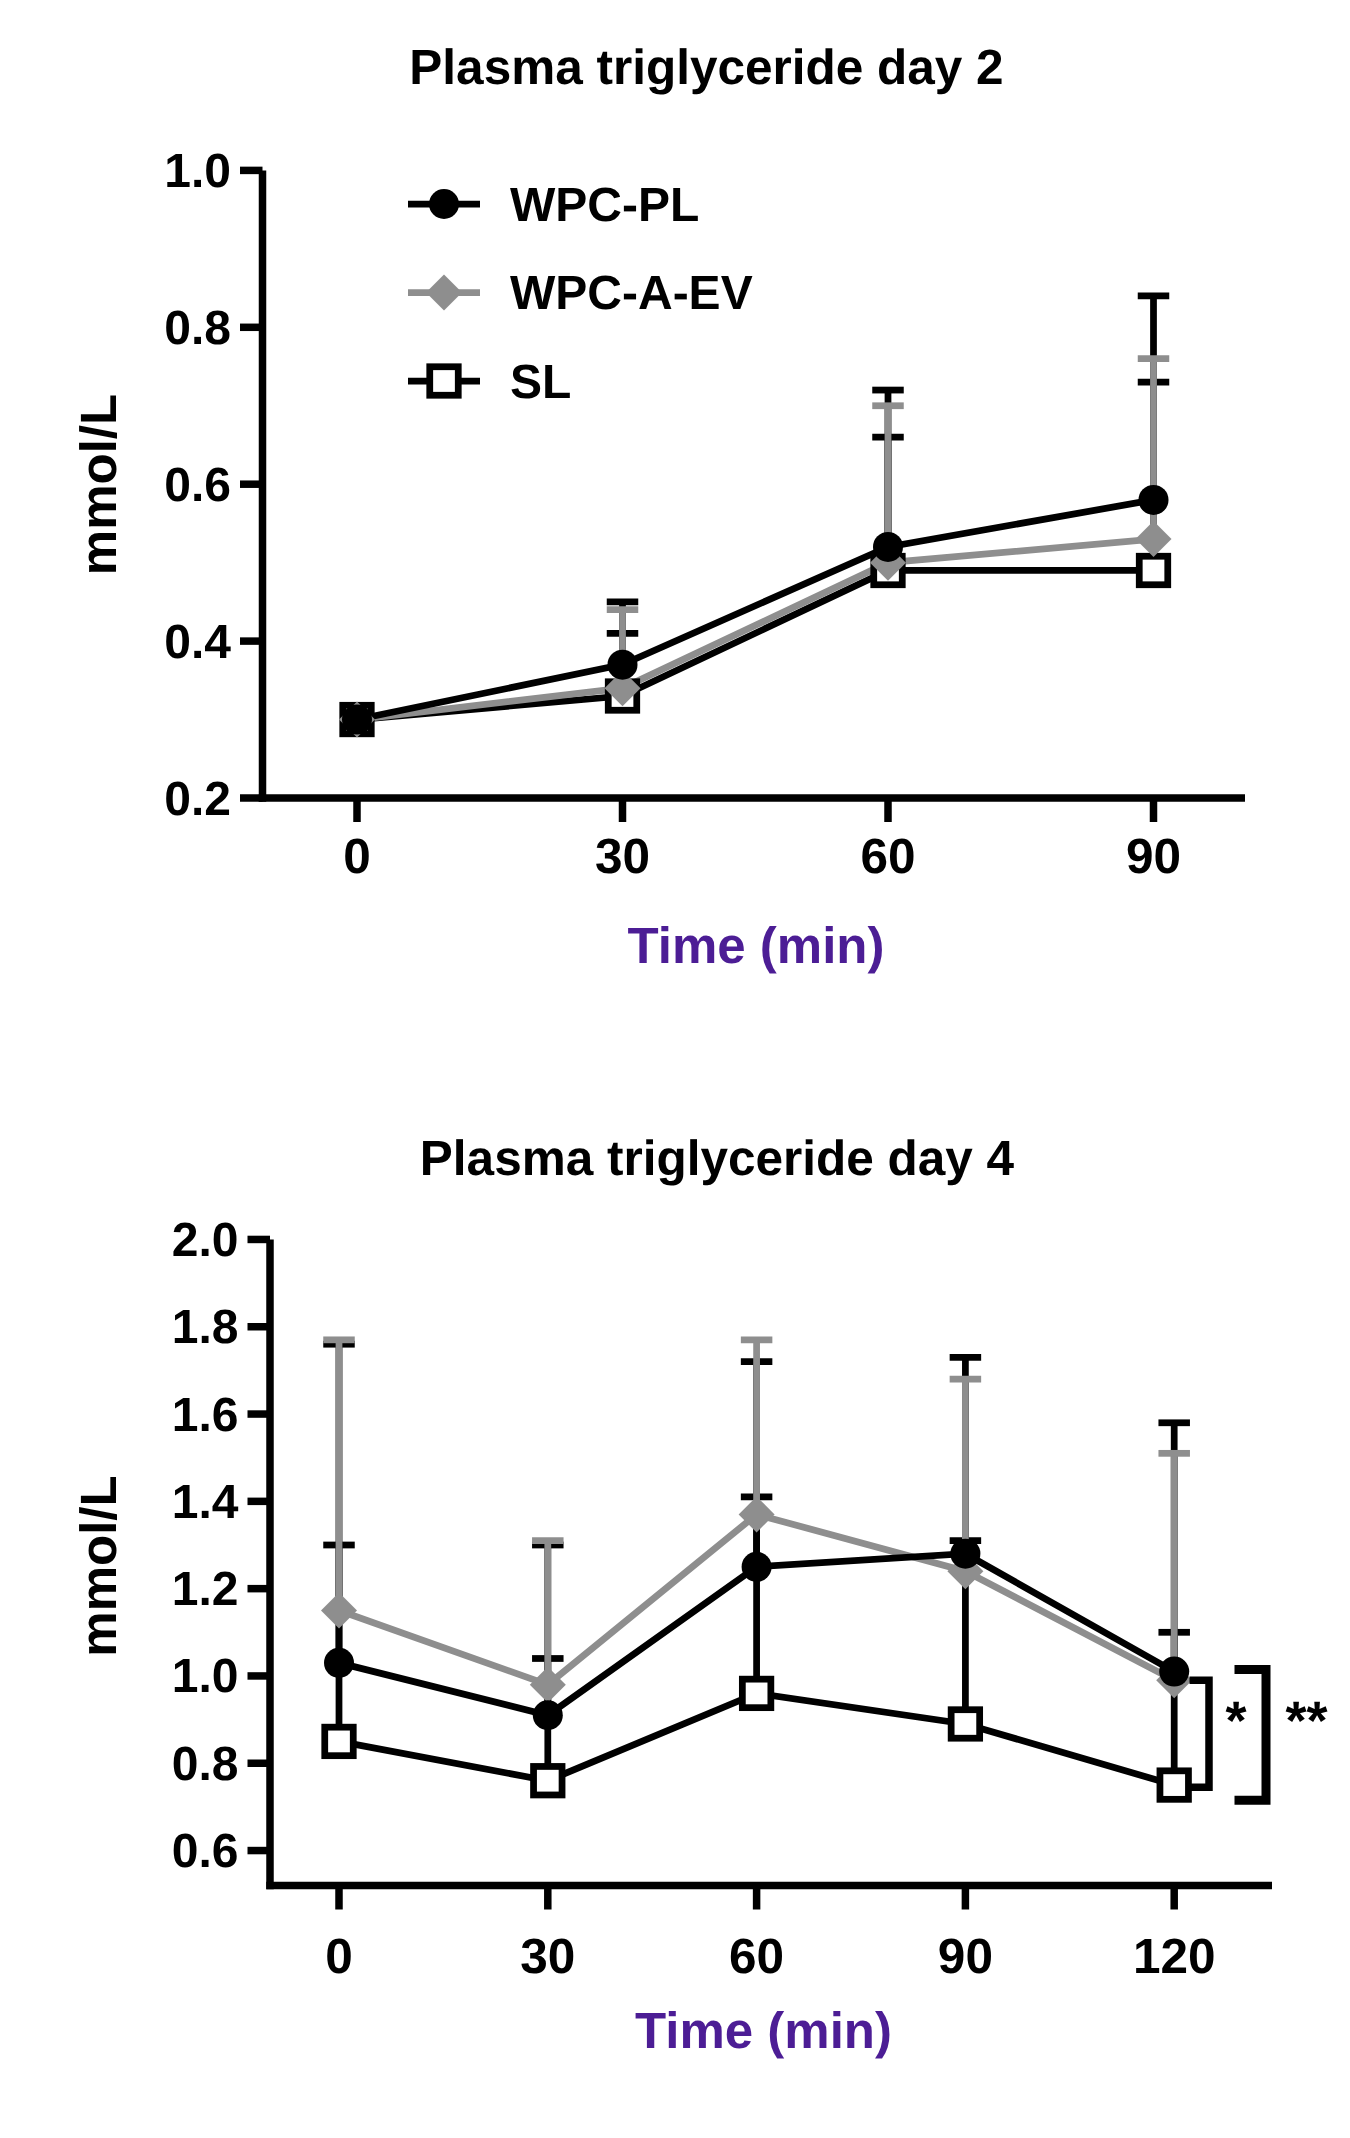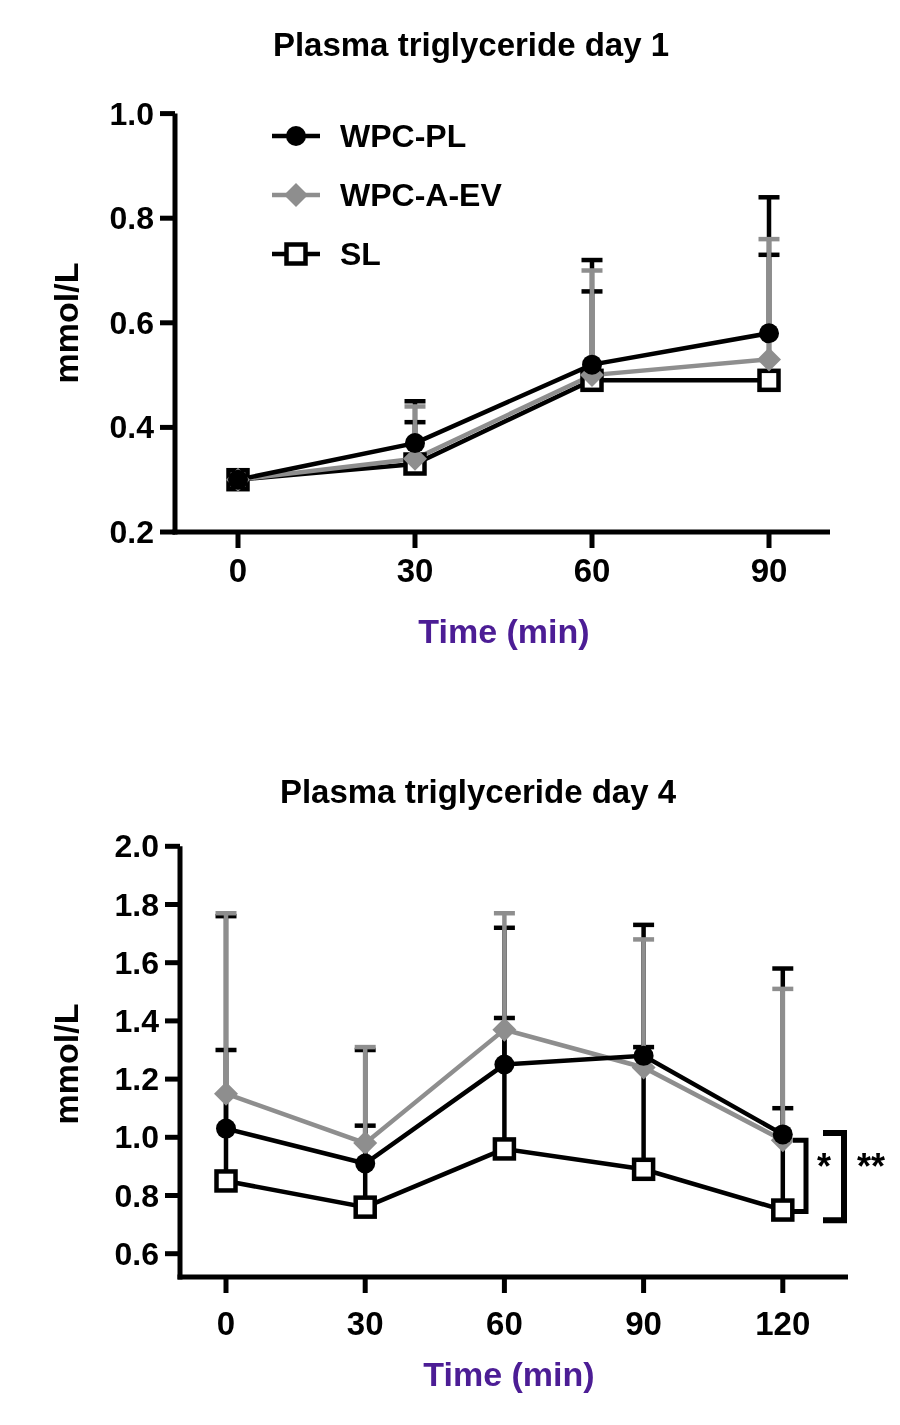--- a/index.html
+++ b/index.html
@@ -5,21 +5,21 @@
   html,body{margin:0;padding:0;background:#ffffff;}
   .page{
     position:relative;
     width:900px;height:1425px;
     background:#ffffff;
     overflow:hidden;
     font-family:"Liberation Sans", sans-serif;
   }
   .chart-section{position:absolute;left:0;width:900px;}
   #section-day2{top:0;height:700px;}
-  #section-day4{top:692px;height:725px;}
+  #section-day4{top:672px;height:725px;}
   .chart-title{
     position:absolute;
     width:600px;
     text-align:center;
     font-size:33px;font-weight:700;color:#000;
     letter-spacing:0px;
     white-space:nowrap;
   }
   #title-day2{left:171px;top:26px;}
   #title-day4{left:178px;top:81px;}
@@ -39,21 +39,21 @@
   #ylabel-day4{left:-44px;top:352px;}
   svg.plot{position:absolute;left:0;top:0;}
   svg text{font-family:"Liberation Sans", sans-serif;font-weight:700;fill:#000;}
 </style>
 </head>
 <body>
 
 <div class="page">
 
   <section class="chart-section" id="section-day2">
-    <div class="chart-title" id="title-day2">Plasma triglyceride day 1</div>
+    <div class="chart-title" id="title-day2">Plasma triglyceride day 2</div>
     <div class="y-label" id="ylabel-day2">mmol/L</div>
     <svg class="plot" id="plot-0" width="900" height="700" viewBox="0 0 900 700">
         <g stroke="#000" stroke-width="5">
           <line x1="175" y1="113.59999999999997" x2="175" y2="534.5"></line>
           <line x1="172.5" y1="532" x2="830" y2="532"></line>
         </g>
         <g>
           <line x1="175" y1="532" x2="160" y2="532" stroke="#000" stroke-width="5"></line>
           <text x="154" y="543" text-anchor="end" font-size="32">0.2</text>
           <line x1="175" y1="427.4" x2="160" y2="427.4" stroke="#000" stroke-width="5"></line>

